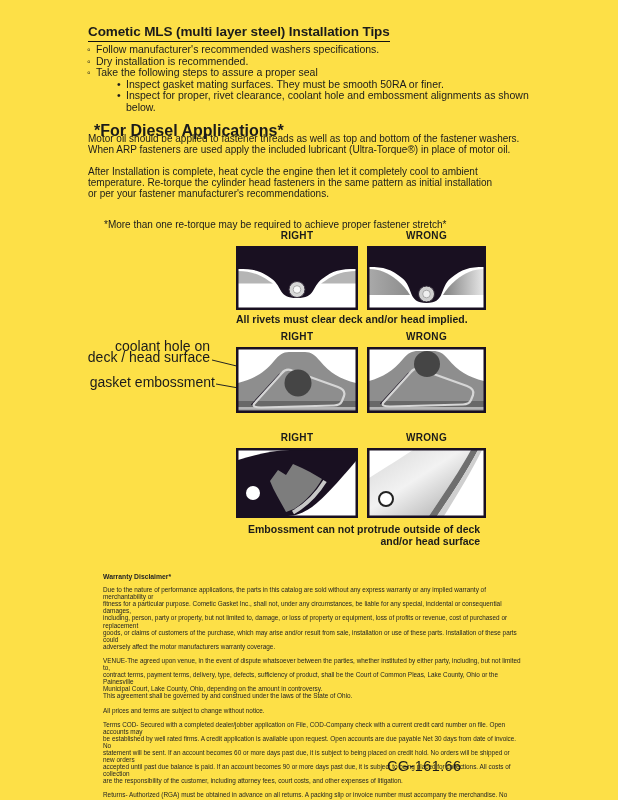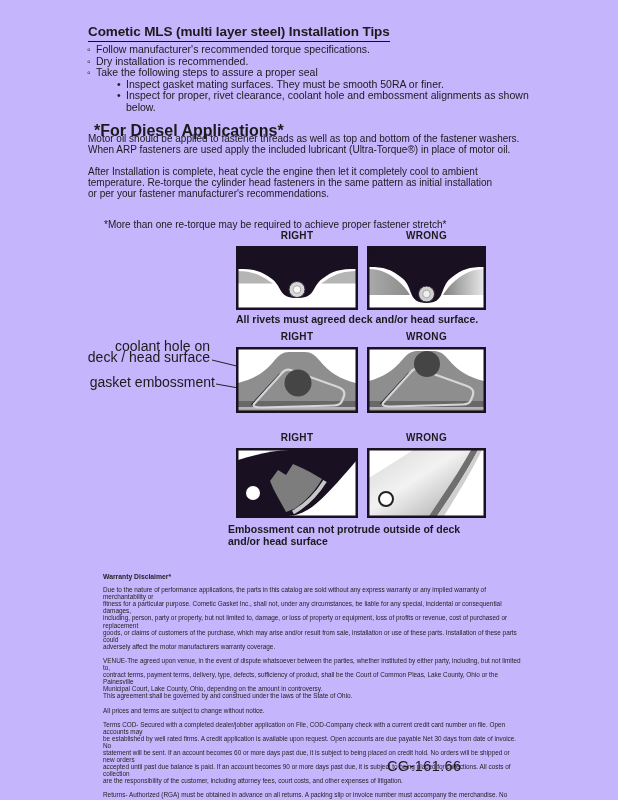--- a/index.html
+++ b/index.html
@@ -1,16 +1,16 @@
 <!DOCTYPE html>
 <html><head>
 <meta charset="utf-8">
 <style>
   html,body{margin:0;padding:0;background:#ffffff;}
-  .page{position:relative;width:618px;height:800px;background:#c4b5fd;
+  .page{position:relative;width:618px;height:800px;background:#fde047;
         font-family:"Liberation Sans",sans-serif;color:#1b1b1b;overflow:hidden;}
   .abs{position:absolute;}
   .title{font-size:13.5px;font-weight:bold;letter-spacing:-0.1px;
          border-bottom:1.6px solid #111;padding-bottom:2px;display:inline-block;margin:0;}
   .tips{font-size:10.5px;line-height:11.6px;width:470px;}
   .tip{display:flex;}
   .tip .mk{width:9px;flex:0 0 9px;text-align:left;}
   .tip.sub{margin-left:30px;}
   .h2{font-size:16px;font-weight:bold;margin:6px;}
   .body-p{font-size:10px;line-height:11.2px;white-space:pre-line;width:460px;margin:0;}
@@ -26,21 +26,21 @@
 </head>
 <body>
 
 <div class="page">
 
   <h1 class="abs title" style="left:88px;top:24px;">Cometic MLS (multi layer steel) Installation Tips</h1>
 
   <div class="abs tips" style="left:87px;top:44px;">
     <div class="tip">
       <span class="mk">◦</span>
-      <span>Follow manufacturer's recommended torque specifications.</span>
+      <span>Follow manufacturer's recommended washers specifications.</span>
     </div>
     <div class="tip">
       <span class="mk">◦</span>
       <span>Dry installation is recommended.</span>
     </div>
     <div class="tip">
       <span class="mk">◦</span>
       <span>Take the following steps to assure a proper seal</span>
     </div>
     <div class="tip sub">
@@ -91,21 +91,21 @@
     <path d="M2,23 C13,23.5 20,26 30,34 C36,39 40,44 43,49 L2,49 Z" fill="url(#gL)"></path>
     <path d="M117,23 C106,23.5 99,26 89,34 C83,39 79,44 76,49 L117,49 Z" fill="url(#gR)"></path>
     <path d="M2,2 H117 V21 C102,21 95,23 84,32 C72,41.5 79,57 59.5,57 C40,57 47,41.5 35,32 C24,23 17,21 2,21 Z" fill="#191021"></path>
     <g>
       <circle cx="59.5" cy="48" r="8" fill="#cfcfcf" stroke="#2c2433" stroke-width="1"></circle>
       <circle cx="59.5" cy="48" r="3.8" fill="#efefef" stroke="#999999" stroke-width="0.8"></circle>
     </g>
     <rect x="1.25" y="1.25" width="116.5" height="61.5" fill="none" stroke="#191021" stroke-width="2.5"></rect>
   </svg>
 
-  <div class="abs caption" style="left:236px;top:313px;">All rivets must agreed deck and/or head surface.</div>
+  <div class="abs caption" style="left:236px;top:313px;">All rivets must clear deck and/or head implied.</div>
 
   <div class="abs rw-label" style="left:236px;top:331px;width:122px;">RIGHT</div>
   <div class="abs rw-label" style="left:367px;top:331px;width:119px;">WRONG</div>
 
   <div class="abs callout" style="left:60px;top:341px;width:150px;">coolant hole on
 deck / head surface</div>
   <div class="abs callout" style="left:65px;top:377px;width:150px;">gasket embossment</div>
 
   <svg class="abs" style="left:210px;top:356px;" width="92" height="42" viewBox="0 0 92 42">
     <line x1="2" y1="4" x2="84" y2="24" stroke="#222222" stroke-width="1"></line>
@@ -156,21 +156,21 @@
       </linearGradient>
     </defs>
     <rect x="0" y="0" width="119" height="70" fill="#ffffff"></rect>
     <path d="M2,30 C18,20 34,10 46,2 L104,2 C92,24 76,47 62,68 L2,68 Z" fill="url(#gBand)"></path>
     <path d="M62,68 C76,47 92,24 104,2 L111,2 C99,25 83,49 70,68 Z" fill="#6f6f6f"></path>
     <path d="M70,68 C83,49 99,25 111,2 L115,2 C104,24 89,49 77,68 Z" fill="#cfcfcf"></path>
     <circle cx="19" cy="51" r="7" fill="#ffffff" stroke="#222222" stroke-width="2"></circle>
     <rect x="1.25" y="1.25" width="116.5" height="67.5" fill="none" stroke="#191021" stroke-width="2.5"></rect>
   </svg>
 
-  <div class="abs caption" style="left:228px;top:523px;">Embossment can not protrude outside of deck
+  <div class="abs caption" style="left:248px;top:523px;text-align:right;">Embossment can not protrude outside of deck
 and/or head surface</div>
 
   <div class="abs disc" style="left:103px;top:573px;">
     <h3>Warranty Disclaimer*</h3>
     <p>Due to the nature of performance applications, the parts in this catalog are sold without any express warranty or any implied warranty of merchantability or
 fitness for a particular purpose.  Cometic Gasket Inc., shall not, under any circumstances, be liable for any special, incidental or consequential damages,
 including, person, party or property, but not limited to, damage, or loss of property or equipment, loss of profits or revenue, cost of purchased or replacement
 goods, or claims of customers of the purchase, which may arise and/or result from sale, installation or use of these parts.  Installation of these parts could
 adversely affect the motor manufacturers warranty coverage.</p>
     <p>VENUE-The agreed upon venue, in the event of dispute whatsoever between the parties, whether instituted by either party, including, but not limited to,

